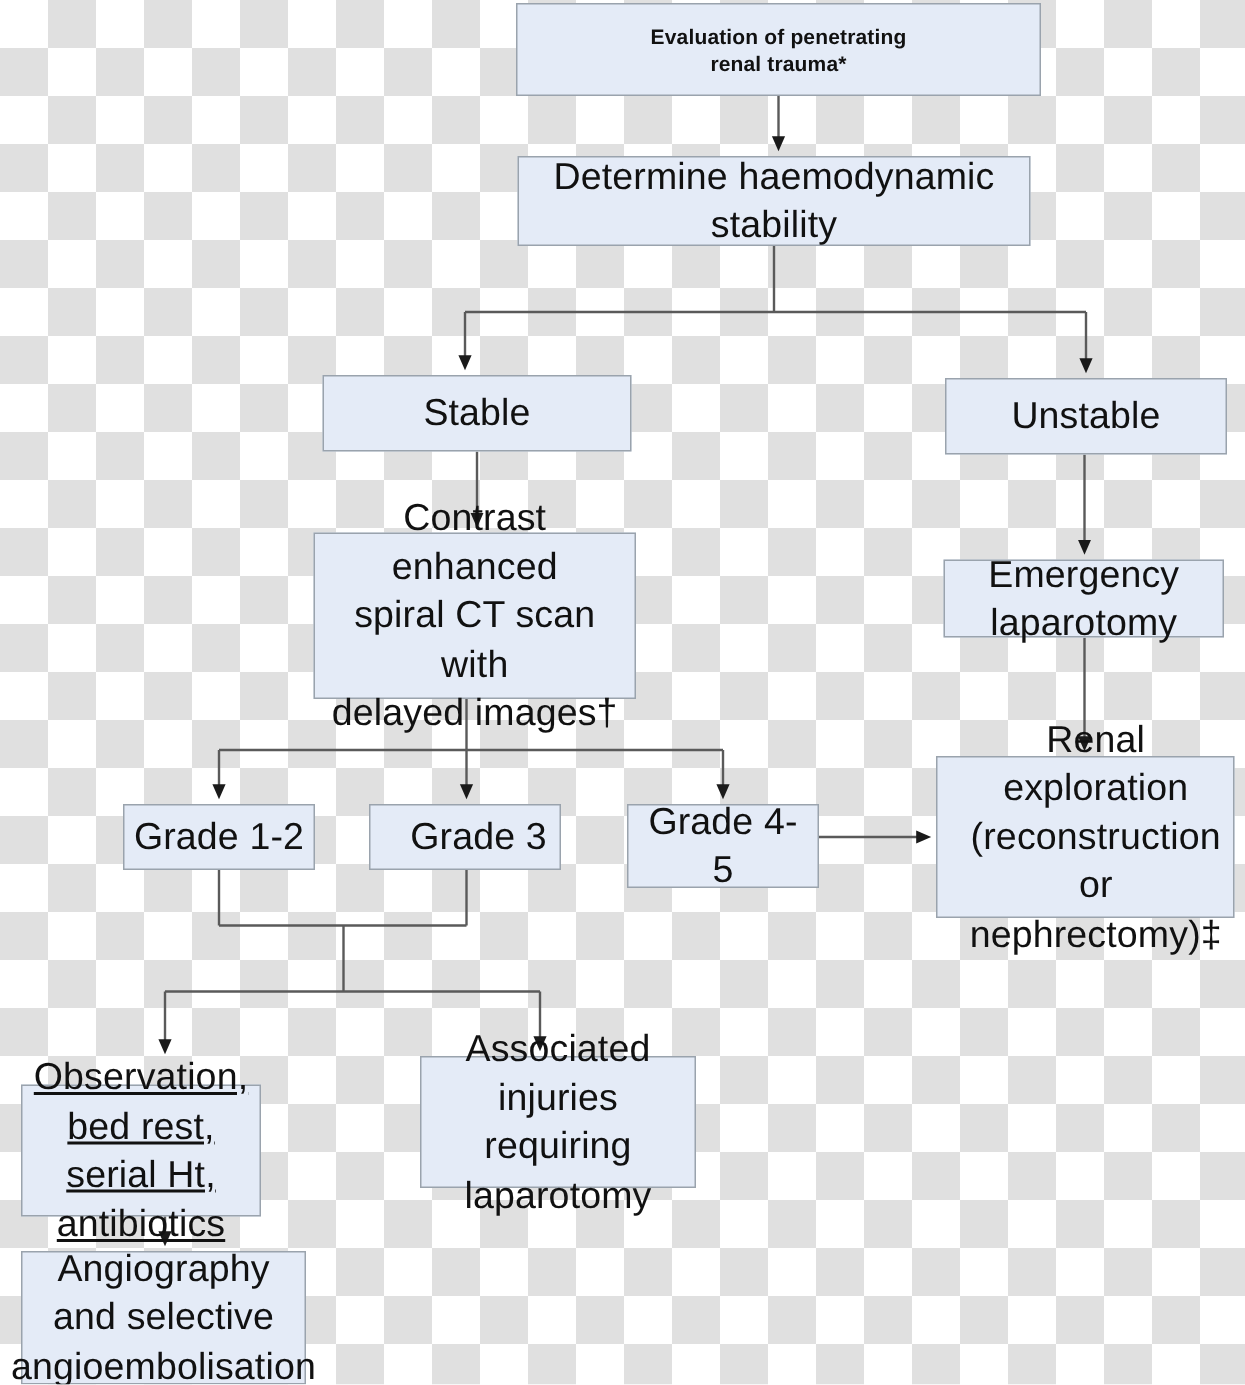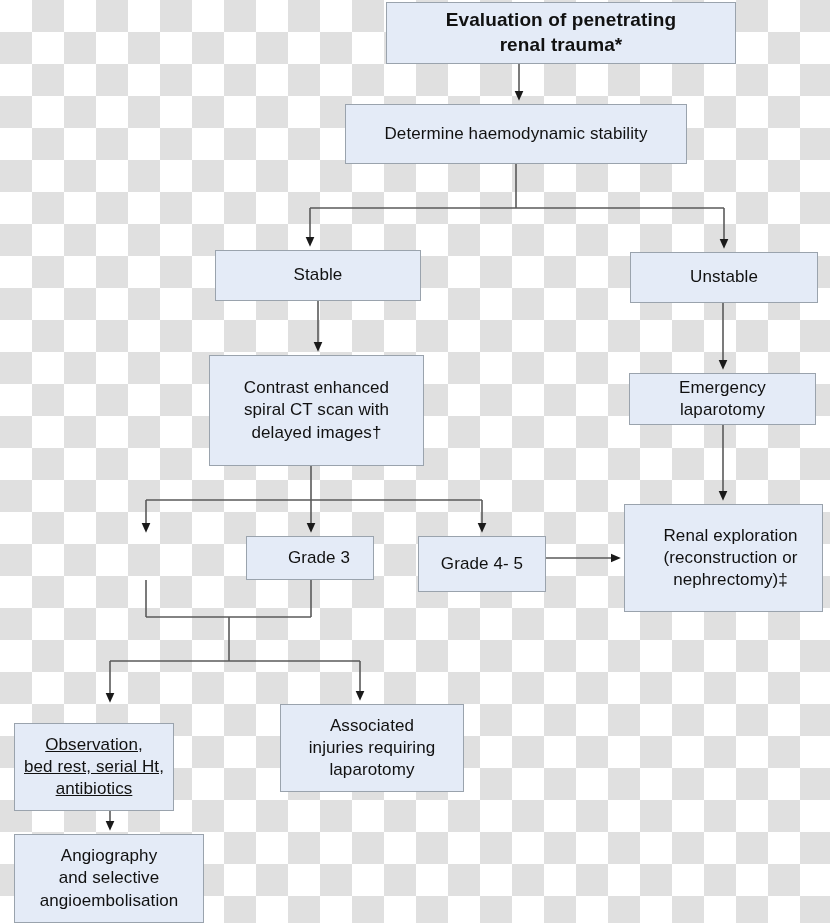--- a/index.html
+++ b/index.html
@@ -31,31 +31,30 @@
   .node {
     position: absolute;
     box-sizing: border-box;
     background: #e4ebf7;
     border: 1px solid #9aa3ad;
     display: flex;
     align-items: center;
     justify-content: center;
     text-align: center;
     color: #111111;
-    font-size: 17px;
+    font-size: 25px;
     line-height: 1.30;
     letter-spacing: 0.1px;
     white-space: pre-line;
     padding: 2px 6px;
   }
   .node.title {
     font-weight: bold;
-    font-size: 19px;
+    font-size: 14px;
     background: #e4ebf7;
-    margin-left: 42px;
   }
 </style>
 </head>
 <body>
 
 <div id="canvas">
 
   <svg id="wires" viewBox="0 0 830 923" width="830" height="923">
     <defs>
       <marker id="ah" markerWidth="12" markerHeight="12" refX="5.2" refY="5" orient="auto" markerUnits="userSpaceOnUse">
@@ -106,20 +105,21 @@
 
   <div class="node" style="left:630px;top:252px;width:188px;height:51px;">Unstable</div>
 
   <div class="node" style="left:209px;top:355px;width:215px;height:111px;">Contrast enhanced
 spiral CT scan with
 delayed images†</div>
 
   <div class="node" style="left:629px;top:373px;width:187px;height:52px;">Emergency
 laparotomy</div>
 
+  <div class="node" style="left:82px;top:536px;width:128px;height:44px;">Grade 1-2</div>
 
   <div class="node" style="left:246px;top:536px;width:128px;height:44px;padding-left:24px;">Grade  3</div>
 
   <div class="node" style="left:418px;top:536px;width:128px;height:56px;">Grade 4- 5</div>
 
   <div class="node" style="left:624px;top:504px;width:199px;height:108px;padding-left:20px;">Renal exploration
 (reconstruction or
 nephrectomy)‡</div>
 
   <div class="node" style="left:14px;top:723px;width:160px;height:88px;text-decoration:underline;">Observation,

